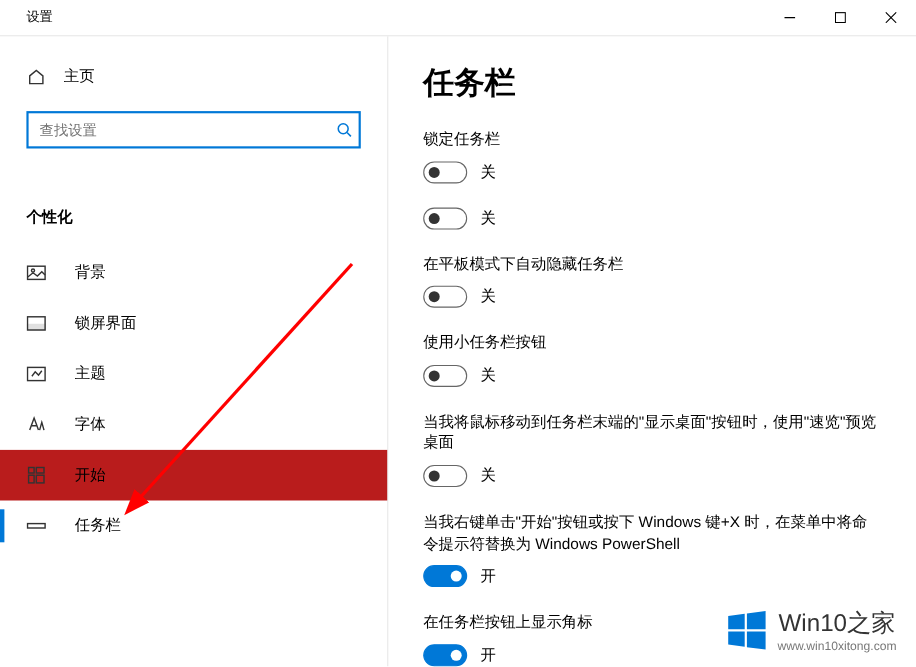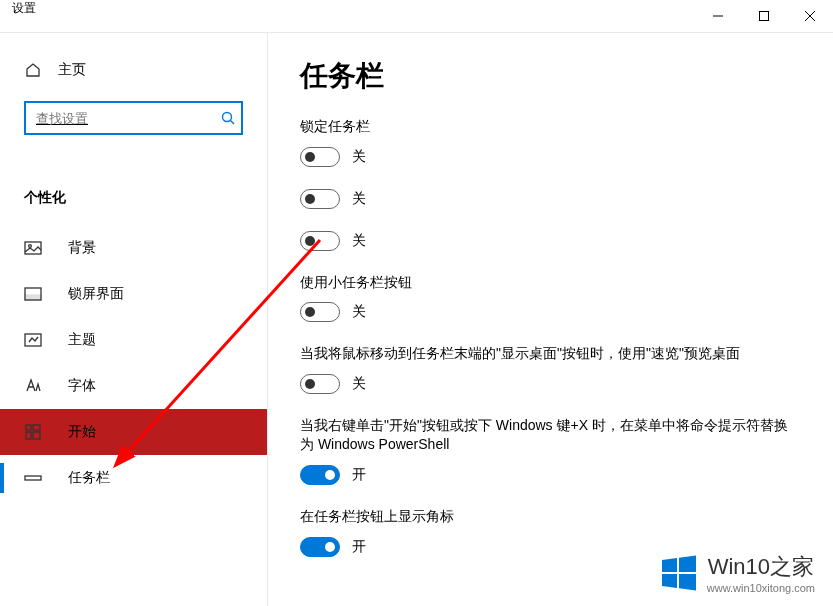--- a/index.html
+++ b/index.html
@@ -1,28 +1,28 @@
 <!DOCTYPE html>
 <html><head>
   <meta charset="utf-8">
   <style>
     * { margin: 0; padding: 0; box-sizing: border-box; }
     body { font-family: "Microsoft YaHei", "Segoe UI", sans-serif; background: #fff; width: 833px; height: 606px; overflow: hidden; position: relative; }
     
-    .titlebar { height: 32px; display: flex; align-items: flex-start; padding-left: 12px; border-bottom: 1px solid transparent; }
+    .titlebar { height: 32px; display: flex; align-items: center; padding-left: 24px; border-bottom: 1px solid transparent; }
     .titlebar-title { font-size: 12px; color: #000; }
     .window-controls { position: absolute; top: 0; right: 0; display: flex; }
     .win-btn { width: 46px; height: 32px; display: flex; align-items: center; justify-content: center; cursor: pointer; }
     
     .container { display: flex; height: calc(100% - 32px); border-top: 1px solid #e8e8e8;}
     
-    .sidebar { width: 268px; padding-top: 18px; border-right: 1px solid #e8e8e8; }
+    .sidebar { width: 353px; padding-top: 18px; border-right: 1px solid #e8e8e8; }
     .home-row { display: flex; align-items: center; gap: 16px; padding: 10px 24px; cursor: pointer; font-size: 14px;}
     .search-wrap { padding: 12px 24px 18px 24px; }
-    .search-box { width: 100%; border: 2px solid #0078d7; height: 34px; padding: 0 34px 0 10px; font-size: 13px; outline: none; position: relative; text-decoration: underline; }
+    .search-box { width: 100%; border: 2px solid #0078d7; height: 34px; padding: 0 34px 0 10px; font-size: 13px; outline: none; position: relative; }
     .search-container { position: relative; }
     .search-icon-wrap { position: absolute; right: 8px; top: 50%; transform: translateY(-50%); color: #0078d7; }
     .section-title { font-weight: 600; font-size: 14px; padding: 8px 24px 18px 24px; margin-top: 28px; }
     .nav-item { display: flex; align-items: center; gap: 26px; padding: 14px 24px; cursor: pointer; font-size: 14px; position: relative; }
     .nav-item.selected { background: #b91c1c; }
     .nav-item.current::before { content: ""; position: absolute; left: 0; top: 8px; bottom: 8px; width: 4px; background: #0078d7; }
     .nav-icon { width: 18px; height: 18px; display: flex; align-items: center; justify-content: center; }
     
     .content { flex: 1; padding: 24px 32px 0 32px; overflow-y: auto; }
     .page-title { font-size: 28px; font-weight: 600; margin-bottom: 22px; }
@@ -161,20 +161,21 @@
             <span class="toggle-state">关</span>
           </div>
         </div>
         <div class="setting">
           <div class="toggle-row">
             <div class="toggle"></div>
             <span class="toggle-state">关</span>
           </div>
         </div>
         <div class="setting">
+          <div class="setting-label">在平板模式下自动隐藏任务栏</div>
           <div class="toggle-row">
             <div class="toggle"></div>
             <span class="toggle-state">关</span>
           </div>
         </div>
         <div class="setting">
           <div class="setting-label">使用小任务栏按钮</div>
           <div class="toggle-row">
             <div class="toggle"></div>
             <span class="toggle-state">关</span>

